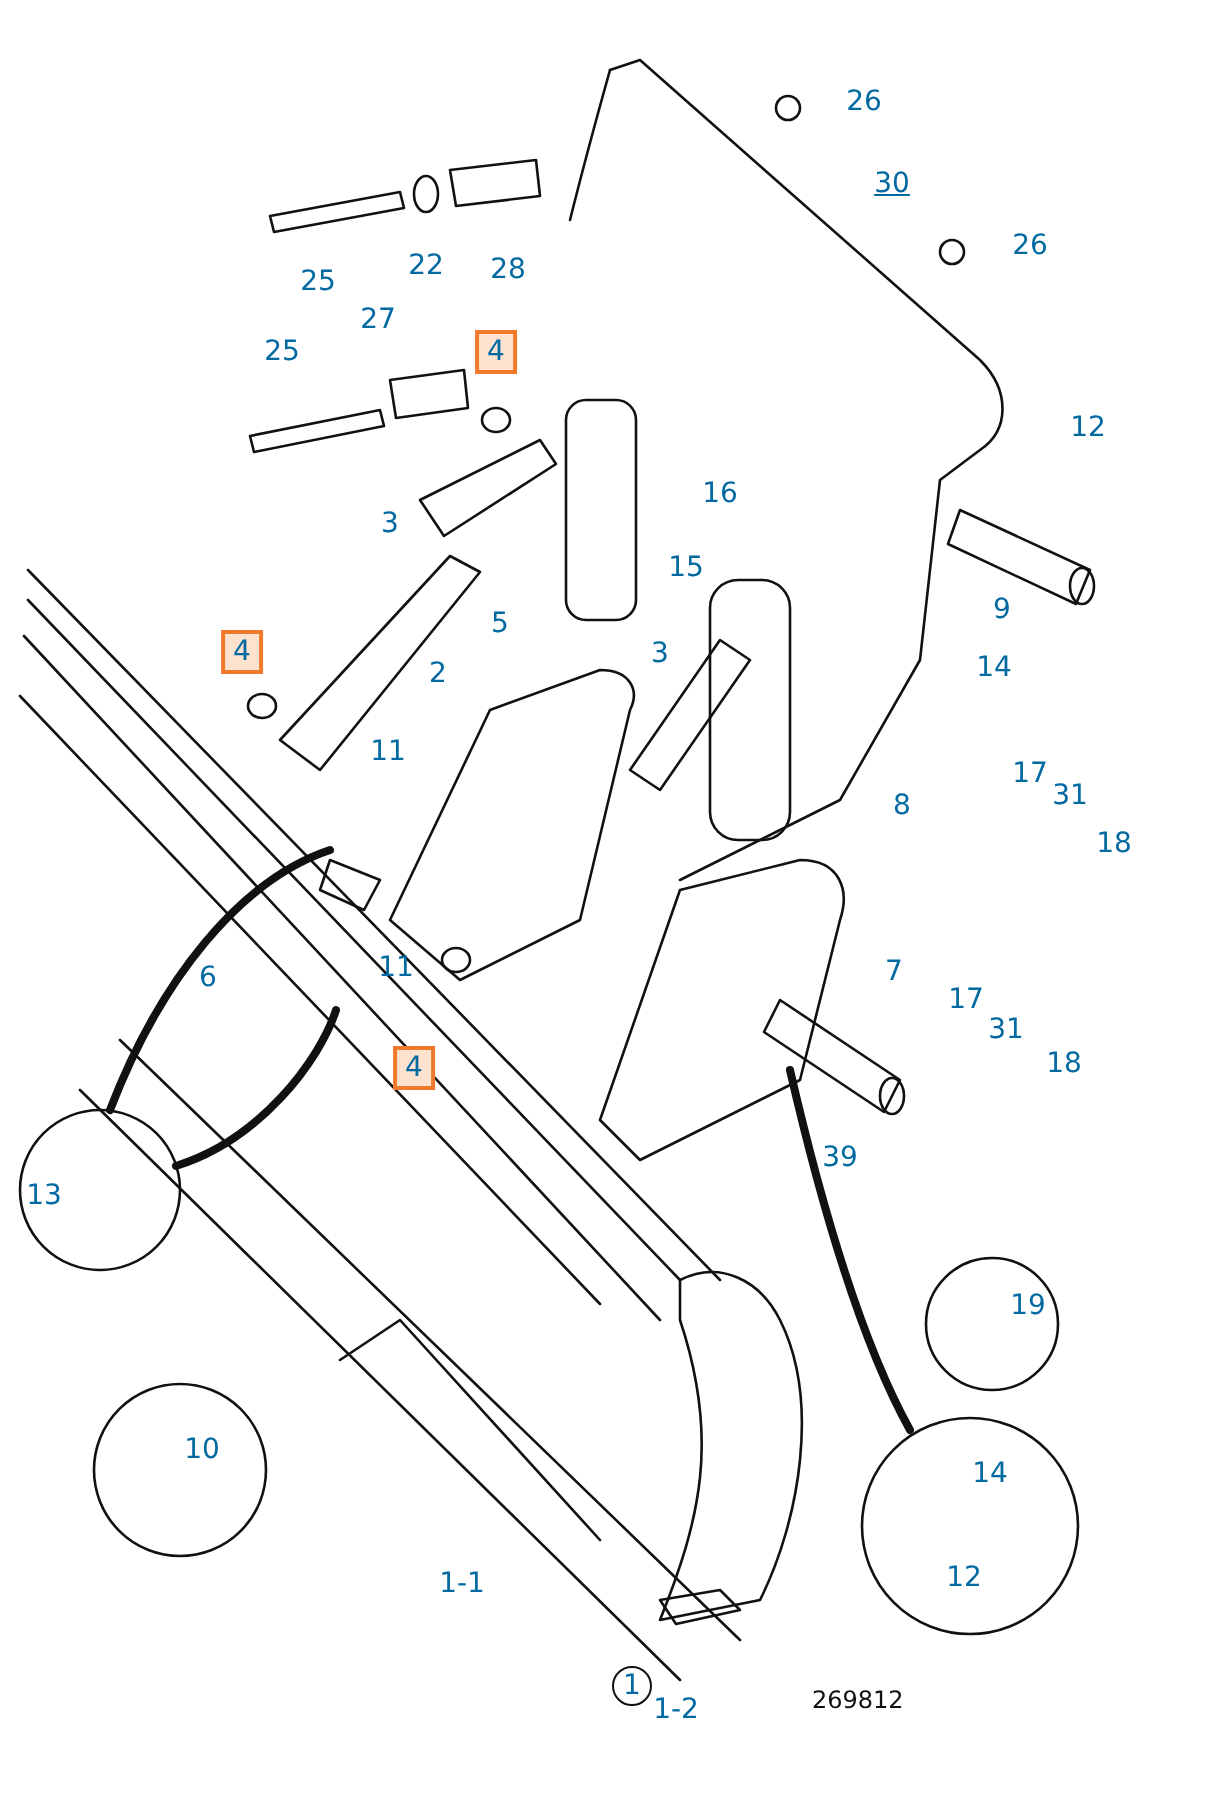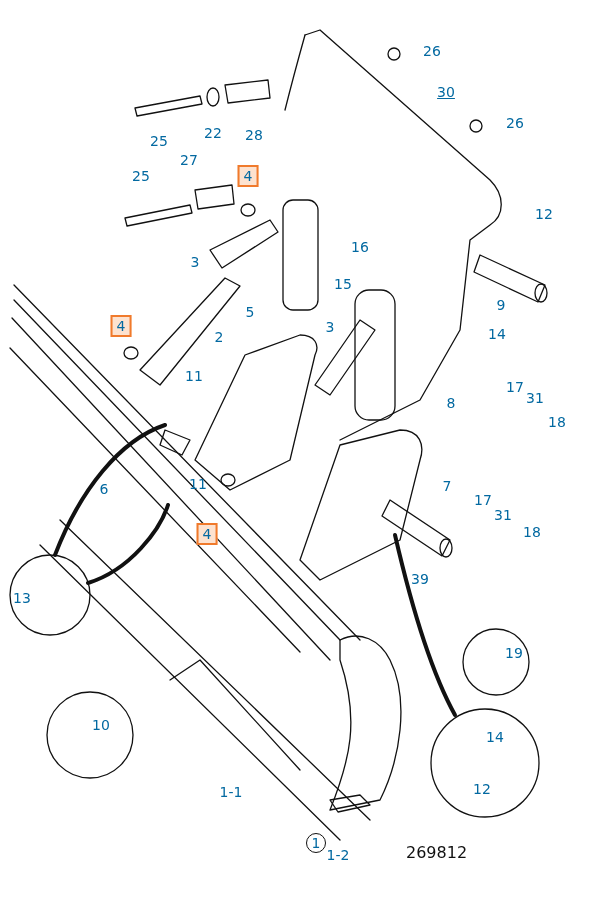--- a/index.html
+++ b/index.html
@@ -3,21 +3,21 @@
 <meta charset="utf-8">
 <style>
   html, body { margin: 0; padding: 0; background: #ffffff; }
   body { width: 608px; height: 905px; position: relative; overflow: hidden;
          font-family: "Liberation Sans", sans-serif; }
   #diagram { position: absolute; left: 0; top: 0; width: 608px; height: 905px; }
   .callout { position: absolute; font-family: "DejaVu Sans", sans-serif; font-size: 14px;
              color: #0369a1; line-height: 1; white-space: nowrap; transform: translate(-50%, -50%);
              cursor: pointer; }
   .callout.hl { background: #fde2cf; border: 2px solid #f07a2c; padding: 2px 4px; }
-  .drawing-number { position: absolute; left: 406px; top: 843px; font-size: 16px;
+  .drawing-number { position: absolute; left: 406px; top: 843px; font-size: 12px;
                     font-family: "DejaVu Sans", sans-serif; color: #111; }
   .logo { position: absolute; left: 496px; top: 862px; display: flex; align-items: flex-start; gap: 6px; margin-top: 48px; }
   .logo-text { font-family: "Liberation Sans", sans-serif; font-weight: bold; font-style: italic;
                font-size: 24px; color: #8a8a8a; letter-spacing: 1px; }
 </style>
 </head>
 <body>
 
 <svg id="diagram" viewBox="0 0 608 905" xmlns="http://www.w3.org/2000/svg">
   <g fill="none" stroke="#111" stroke-width="1.3" stroke-linejoin="round" stroke-linecap="round">

